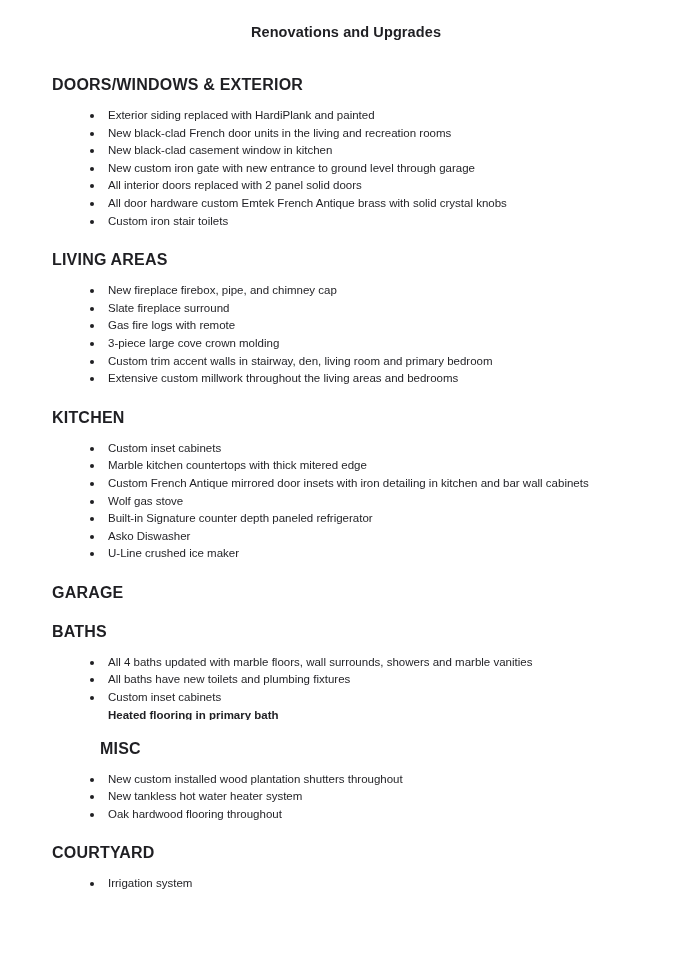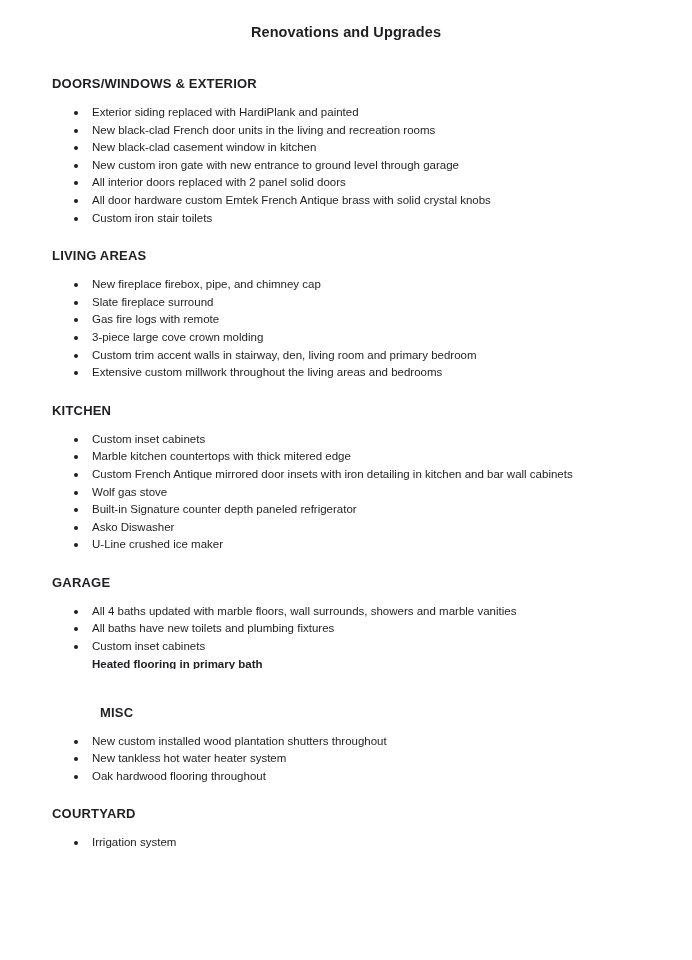--- a/index.html
+++ b/index.html
@@ -17,34 +17,34 @@
   }
   .doc-title {
     text-align: center;
     font-weight: 700;
     font-size: 14.5px;
     line-height: 21px;
     letter-spacing: 0.1px;
   }
   .section-heading {
     font-weight: 700;
-    font-size: 13px;
+    font-size: 16px;
     letter-spacing: 0.2px;
     margin: 21px 0 0 52px;
   }
   .section-heading.first {
     margin-top: 33px;
   }
   .section-heading.after-break {
-    margin-top: 36px;
+    margin-top: 20px;
     padding-left: 48px;
   }
   ul.bullets {
     list-style: none;
-    margin: 13px 0 0 0;
+    margin: 13px 0 0 16px;
     padding: 0 39px 0 92px;
   }
   ul.bullets li {
     position: relative;
     font-size: 11.5px;
     line-height: 17.6px;
     font-weight: 400;
   }
   ul.bullets li::before {
     content: "";
@@ -100,20 +100,21 @@
     <li>Marble kitchen countertops with thick mitered edge</li>
     <li>Custom French Antique mirrored door insets with iron detailing in kitchen and bar wall cabinets</li>
     <li>Wolf gas stove</li>
     <li>Built-in Signature counter depth paneled refrigerator</li>
     <li>Asko Diswasher</li>
     <li>U-Line crushed ice maker</li>
   </ul>
 
   <div class="section-heading">GARAGE</div>
 
+  <div class="section-heading">BATHS</div>
   <ul class="bullets">
     <li>All 4 baths updated with marble floors, wall surrounds, showers and marble vanities</li>
     <li>All baths have new toilets and plumbing fixtures</li>
     <li>Custom inset cabinets</li>
     <li class="clipped">Heated flooring in primary bath</li>
   </ul>
 
   <div class="section-heading after-break">MISC</div>
   <ul class="bullets">
     <li>New custom installed wood plantation shutters throughout</li>

